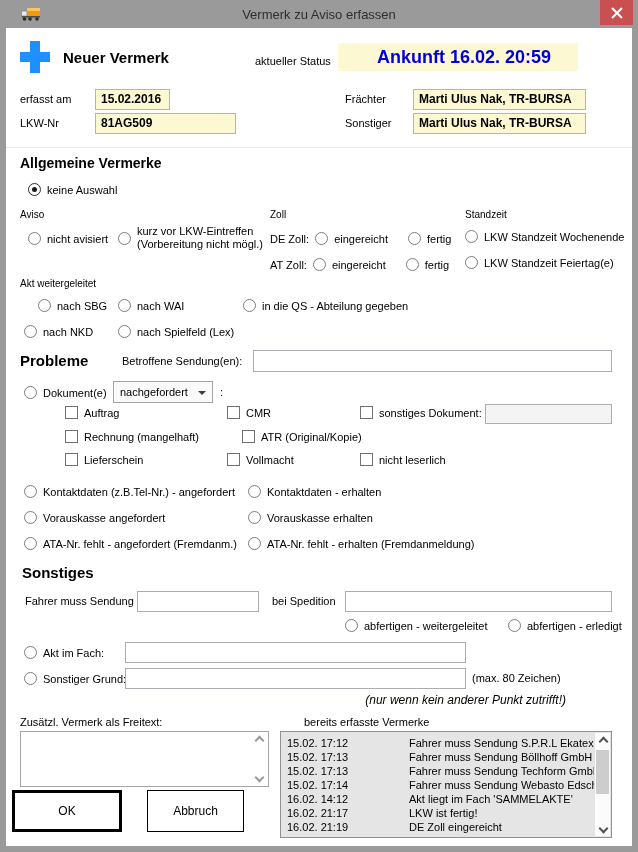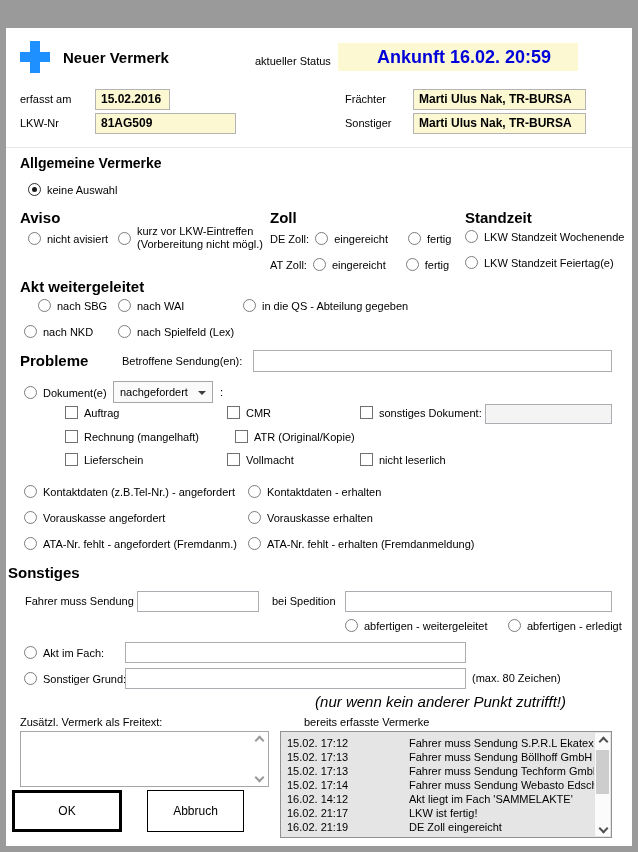--- a/index.html
+++ b/index.html
@@ -19,40 +19,40 @@
             display:flex;align-items:center;justify-content:center;cursor:pointer;}
   .x-icon{position:relative;width:12px;height:12px;}
   .x-icon i{position:absolute;left:-1px;top:5px;width:14px;height:2px;background:#fff;display:block;}
   .x-icon i.b1{transform:rotate(45deg);} .x-icon i.b2{transform:rotate(-45deg);}
 
   .content{position:absolute;left:6px;top:28px;width:626px;height:818px;background:#ffffff;}
   .abs{position:absolute;}
   .lbl{font-size:11px;white-space:nowrap;}
   .h1{font-size:15px;font-weight:700;white-space:nowrap;}
   .h1s{font-size:14px;font-weight:700;white-space:nowrap;}
-  .h2{font-size:15px;font-weight:700;white-space:nowrap;}
+  .h2{font-size:10px;font-weight:400;white-space:nowrap;}
   .row{position:absolute;display:flex;align-items:center;gap:6px;font-size:11px;white-space:nowrap;}
   .radio{width:13px;height:13px;border:1px solid #7d7d7d;border-radius:50%;background:#fff;flex:none;}
   .radio.sel{border-color:#2e2e2e;position:relative;}
   .radio.sel::after{content:"";position:absolute;left:3px;top:3px;width:5px;height:5px;border-radius:50%;background:#1a1a1a;}
   .cb{width:13px;height:13px;border:1px solid #707070;background:#fff;flex:none;}
   .tb{position:absolute;border:1px solid var(--input-border);background:#fff;font:11px "Liberation Sans",sans-serif;padding:0 4px;}
   .yf{position:absolute;height:21px;line-height:19px;border:1px solid var(--field-border);background:var(--field-yellow);
       font-size:12px;font-weight:700;padding:0 5px;white-space:nowrap;overflow:hidden;}
   .statusbox{position:absolute;border:0;background:var(--field-yellow);display:flex;align-items:center;justify-content:center;}
   .statustext{font-size:18px;font-weight:700;color:var(--status-blue);white-space:nowrap;}
   .plus{position:absolute;width:30px;height:32px;}
   .plus .h{position:absolute;left:0;top:11px;width:30px;height:10px;background:var(--plus-blue);}
   .plus .v{position:absolute;left:10px;top:0;width:10px;height:32px;background:var(--plus-blue);}
   .divider{position:absolute;height:1px;background:#e8e8ee;}
   .dd{position:absolute;border:1px solid #a5a5a5;background:#fafafa;height:22px;font-size:11px;
       line-height:20px;padding:0 18px 0 6px;cursor:default;}
   .dd .dda{position:absolute;right:6px;top:9px;width:0;height:0;border-left:4px solid transparent;
       border-right:4px solid transparent;border-top:4px solid #3c3c3c;}
-  .hint{font-style:italic;font-size:15px;}
+  .hint{font-style:italic;font-size:12px;}
   .ftbox{position:absolute;border:1px solid #a6a6a6;background:#fff;}
   .ftbox textarea{position:absolute;left:0;top:0;width:calc(100% - 18px);height:100%;border:0;resize:none;
       outline:none;font:11px "Liberation Sans",sans-serif;padding:2px 3px;overflow:hidden;background:transparent;}
   .chev{width:7px;height:7px;display:block;}
   .chev.up{border-left:2px solid #9a9a9a;border-top:2px solid #9a9a9a;transform:rotate(45deg);}
   .chev.down{border-right:2px solid #9a9a9a;border-bottom:2px solid #9a9a9a;transform:rotate(45deg);}
   .ftrail{position:absolute;right:2px;top:2px;bottom:2px;width:14px;display:flex;flex-direction:column;
       justify-content:space-between;align-items:center;padding:3px 0;}
   .listbox{position:absolute;border:1px solid #919191;background:#e5e5e5;overflow:hidden;}
   .listrows{position:absolute;left:0;top:0;right:17px;bottom:0;padding:4px 0 0 6px;}
@@ -65,20 +65,40 @@
   .sbar .thumb{position:absolute;left:1px;top:17px;width:13px;height:44px;background:#cdcdcd;}
   .btn{position:absolute;background:#fff;display:flex;align-items:center;justify-content:center;
       font-size:12px;cursor:pointer;}
   .btn.ok{border:3px solid #000;}
   .btn.cancel{border:1px solid #000;}
 </style>
 </head>
 <body>
 
 <div class="window">
+  <div class="titlebar">
+    <span class="truck">
+      <svg width="22" height="15" viewBox="0 0 22 15">
+        <rect x="7" y="1" width="13" height="8" fill="#f49a05"></rect>
+        <rect x="7" y="1" width="13" height="3" fill="#fdc35c"></rect>
+        <rect x="1.5" y="4" width="5.5" height="5" fill="#e9e9e9" stroke="#808080" stroke-width="0.7"></rect>
+        <rect x="2" y="9" width="18" height="1.6" fill="#4d4d4d"></rect>
+        <circle cx="4.5" cy="12" r="1.8" fill="#2b2b2b"></circle>
+        <circle cx="10" cy="12" r="1.8" fill="#2b2b2b"></circle>
+        <circle cx="17" cy="12" r="1.8" fill="#2b2b2b"></circle>
+      </svg>
+    </span>
+    <span class="titletext">Vermerk zu Aviso erfassen</span>
+    <div class="closebtn">
+      <span class="x-icon">
+          <i class="b1"></i>
+          <i class="b2"></i>
+        </span>
+    </div>
+  </div>
 
   <div class="content">
 
     <div class="plus abs" style="left:14px;top:13px;">
         <span class="h"></span>
         <span class="v"></span>
       </div>
     <div class="abs h1" style="left:57px;top:21px;">Neuer Vermerk</div>
     <div class="abs lbl" style="left:249px;top:27px;">aktueller Status</div>
     <div class="statusbox" style="left:332px;top:15px;width:240px;height:28px;padding-left:12px;">
@@ -188,21 +208,21 @@
     <div class="row" style="left:354px;top:378px;">
       <span class="cb"></span>
       <span>sonstiges Dokument:</span>
     </div>
     <input class="tb" style="left: 479px; top: 376px; width: 127px; height: 20px; background: rgb(244, 244, 244);">
 
     <div class="row" style="left:59px;top:402px;">
       <span class="cb"></span>
       <span>Rechnung (mangelhaft)</span>
     </div>
-    <div class="row" style="left:229px;top:402px;">
+    <div class="row" style="left:236px;top:402px;">
       <span class="cb"></span>
       <span>ATR (Original/Kopie)</span>
     </div>
     <div class="row" style="left:59px;top:425px;">
       <span class="cb"></span>
       <span>Lieferschein</span>
     </div>
     <div class="row" style="left:221px;top:425px;">
       <span class="cb"></span>
       <span>Vollmacht</span>
@@ -230,21 +250,21 @@
     </div>
     <div class="row" style="left:18px;top:509px;">
       <span class="radio"></span>
       <span>ATA-Nr. fehlt - angefordert (Fremdanm.)</span>
     </div>
     <div class="row" style="left:242px;top:509px;">
       <span class="radio"></span>
       <span>ATA-Nr. fehlt - erhalten (Fremdanmeldung)</span>
     </div>
 
-    <div class="abs h1" style="left:2px;top:536px;text-align:center;">Sonstiges</div>
+    <div class="abs h1" style="left:16px;top:536px;text-align:center;">Sonstiges</div>
     <div class="abs lbl" style="left:19px;top:563px;line-height:21px;">Fahrer muss Sendung</div>
     <input class="tb" style="left: 131px; top: 563px; width: 122px; height: 21px;">
     <div class="abs lbl" style="left:266px;top:563px;line-height:21px;">bei Spedition</div>
     <input class="tb" style="left: 339px; top: 563px; width: 267px; height: 21px;">
 
     <div class="row" style="left:339px;top:591px;">
       <span class="radio"></span>
       <span>abfertigen - weitergeleitet</span>
     </div>
     <div class="row" style="left:502px;top:591px;">

